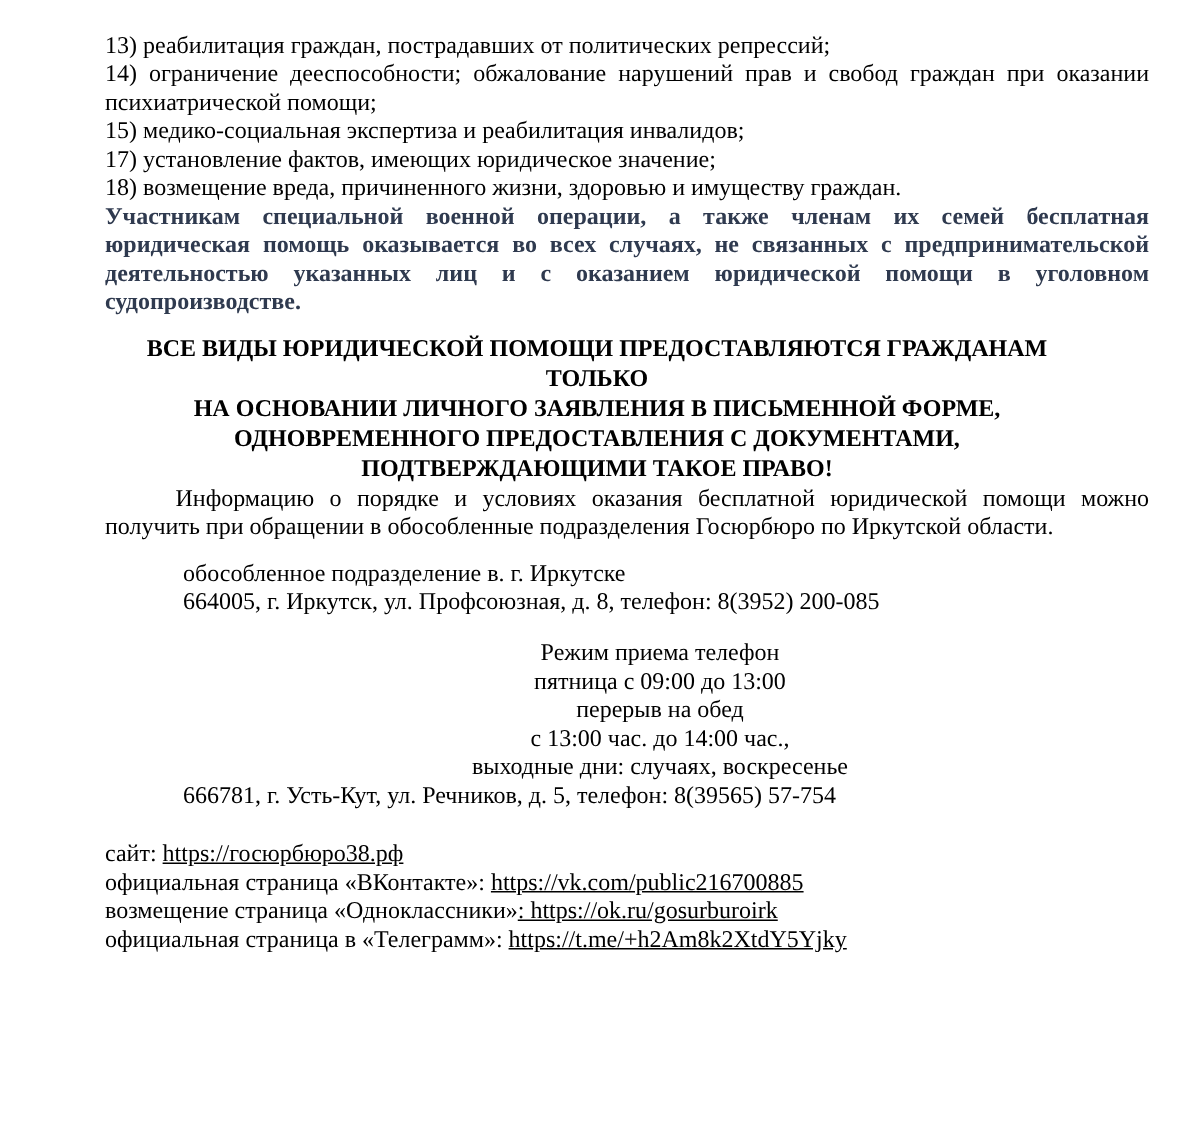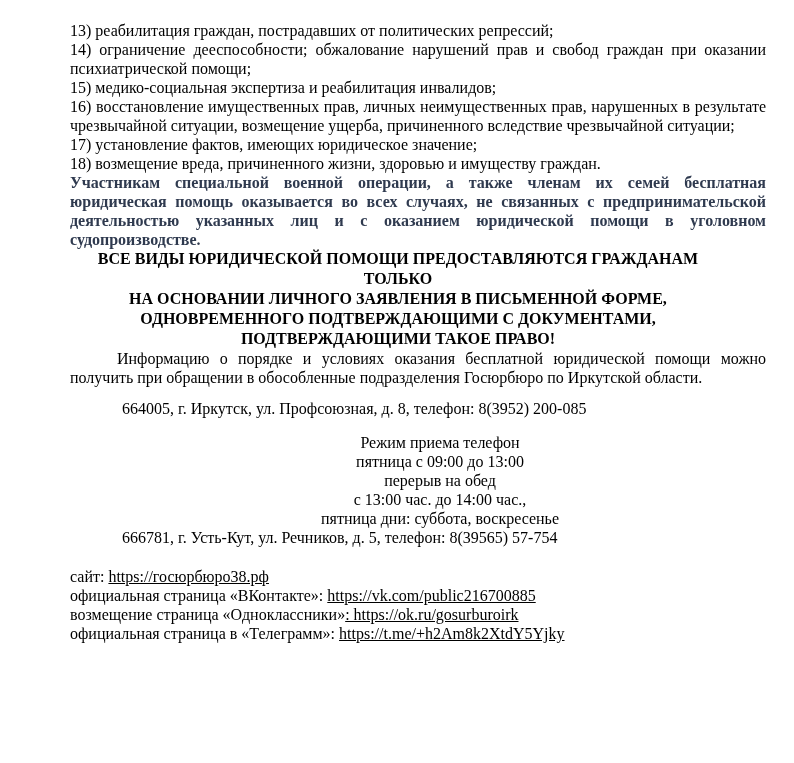--- a/index.html
+++ b/index.html
@@ -18,20 +18,21 @@
   }
   .page p { margin: 0; }
   .list-item { text-align: justify; }
   .svo-paragraph {
     margin-top: 16px;
     text-align: justify;
     font-weight: bold;
     color: var(--accent, #2f3a4f);
   }
   .caps-notice {
+    margin-top: 12px;
     padding-right: 40px;
     text-align: center;
     font-weight: bold;
     line-height: 20px;
   }
   .info-paragraph {
     margin-top: 20px;
     text-align: justify;
     text-indent: 47px;
   }
@@ -51,46 +52,46 @@
 </style>
 </head>
 <body>
 
 <div class="page">
 
   <div class="list-block">
     <p class="list-item">13) реабилитация граждан, пострадавших от политических репрессий;</p>
     <p class="list-item">14) ограничение дееспособности; обжалование нарушений прав и свобод граждан при оказании психиатрической помощи;</p>
     <p class="list-item">15) медико-социальная экспертиза и реабилитация инвалидов;</p>
-    <p class="list-item">16) восстановление имущественных прав, личных неимущественных прав, нарушенных в результате чрезвычайной ситуации, возмещение ущерба, причиненного вследствие чрезвычайной ситуации;</p>
     <p class="list-item">17) установление фактов, имеющих юридическое значение;</p>
     <p class="list-item">18) возмещение вреда, причиненного жизни, здоровью и имуществу граждан.</p>
   </div>
 
   <p class="svo-paragraph">Участникам специальной военной операции, а также членам их семей бесплатная юридическая помощь оказывается во всех случаях, не связанных с предпринимательской деятельностью указанных лиц и с оказанием юридической помощи в уголовном судопроизводстве.</p>
 
   <div class="caps-notice">
     <p>ВСЕ ВИДЫ ЮРИДИЧЕСКОЙ ПОМОЩИ ПРЕДОСТАВЛЯЮТСЯ ГРАЖДАНАМ ТОЛЬКО</p>
     <p>НА ОСНОВАНИИ ЛИЧНОГО ЗАЯВЛЕНИЯ В ПИСЬМЕННОЙ ФОРМЕ,</p>
-    <p>ОДНОВРЕМЕННОГО ПОДТВЕРЖДАЮЩИМИ С ДОКУМЕНТАМИ,</p>
+    <p>ОДНОВРЕМЕННОГО ПРЕДОСТАВЛЕНИЯ С ДОКУМЕНТАМИ,</p>
     <p>ПОДТВЕРЖДАЮЩИМИ ТАКОЕ ПРАВО!</p>
   </div>
 
   <p class="info-paragraph">Информацию о порядке и условиях оказания бесплатной юридической помощи можно получить при обращении в обособленные подразделения Госюрбюро по Иркутской области.</p>
 
   <div class="office-block">
+    <p>обособленное подразделение в. г. Иркутске</p>
     <p>664005, г. Иркутск, ул. Профсоюзная, д. 8, телефон: 8(3952) 200-085</p>
   </div>
 
   <div class="schedule-block">
     <p>Режим приема телефон</p>
     <p>пятница с 09:00 до 13:00</p>
     <p>перерыв на обед</p>
     <p>с 13:00 час. до 14:00 час.,</p>
-    <p>пятница дни: суббота, воскресенье</p>
+    <p>выходные дни: случаях, воскресенье</p>
   </div>
 
   <p class="ustkut-line">666781, г. Усть-Кут, ул. Речников, д. 5, телефон: 8(39565) 57-754</p>
 
   <div class="links-block">
     <p>
       <span>сайт: </span><a class="doc-link">https://госюрбюро38.рф</a>
     </p>
     <p>
       <span>официальная страница «ВКонтакте»: </span><a class="doc-link">https://vk.com/public216700885</a>

